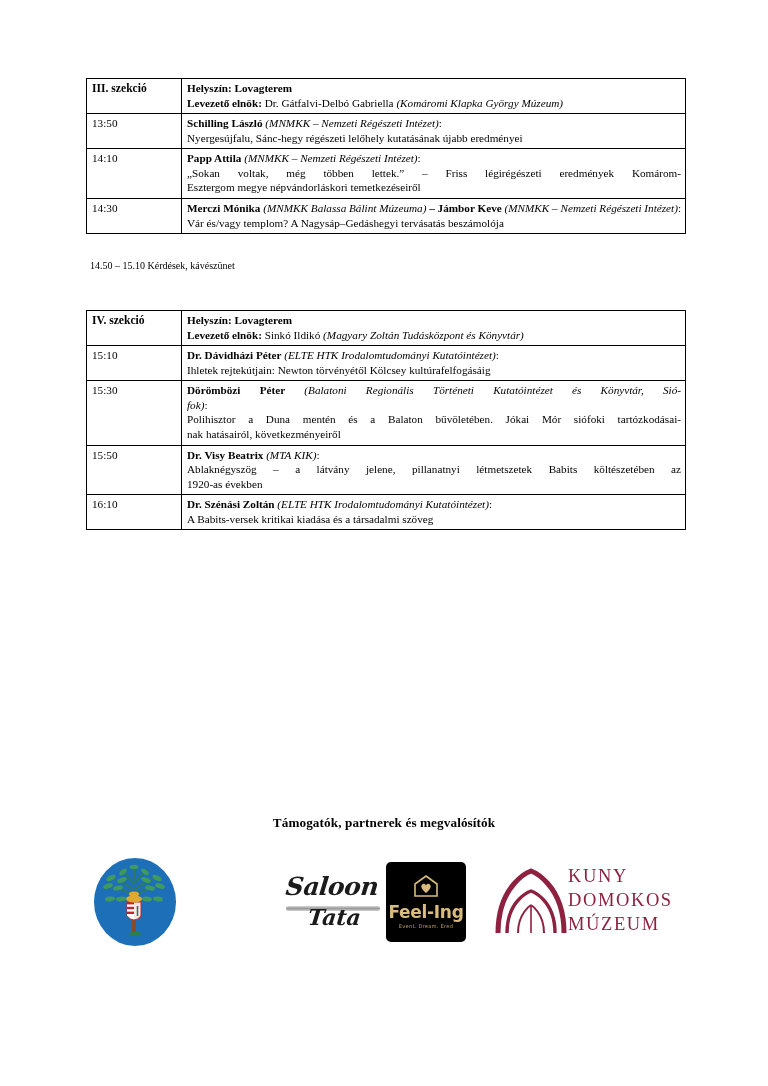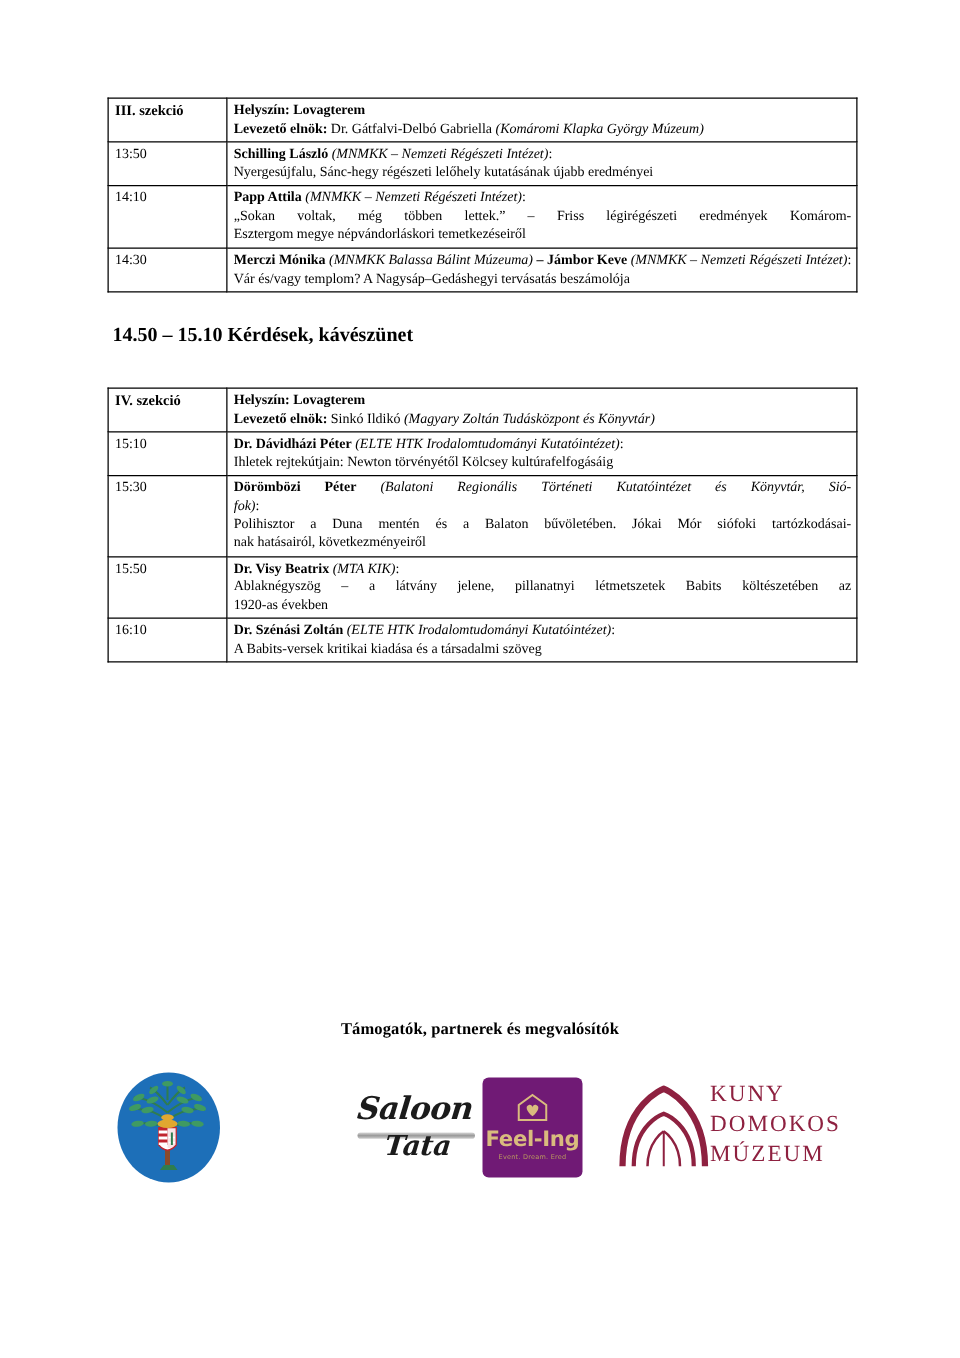--- a/index.html
+++ b/index.html
@@ -58,22 +58,22 @@
   .i { font-style: italic; }
   .just-full {
     text-align: justify;
     text-align-last: justify;
   }
 
   
   .note {
     position: absolute;
     left: 90px;
-    font-weight: bold;
-    font-size: 16px;
+    font-weight: normal;
+    font-size: 10px;
     white-space: nowrap;
   }
 
   
   .sponsors-title {
     position: absolute;
     left: 0;
     width: 768px;
     text-align: center;
     font-weight: bold;
@@ -151,21 +151,21 @@
     width: 94px; height: 5px;
     background: linear-gradient(to bottom,#d8d8d8,#9a9a9a,#cfcfcf);
     border-radius: 3px;
   }
 
   
   .feeling { left: 300px; top: 10px; }
   .feeling-box {
     width: 80px;
     height: 80px;
-    background: #701a75;
+    background: #000000;
     border-radius: 5px;
     position: relative;
     overflow: hidden;
   }
   .fi-house {
     position: absolute;
     left: 27px; top: 12px;
     width: 26px; height: 24px;
   }
   .fi-name {

